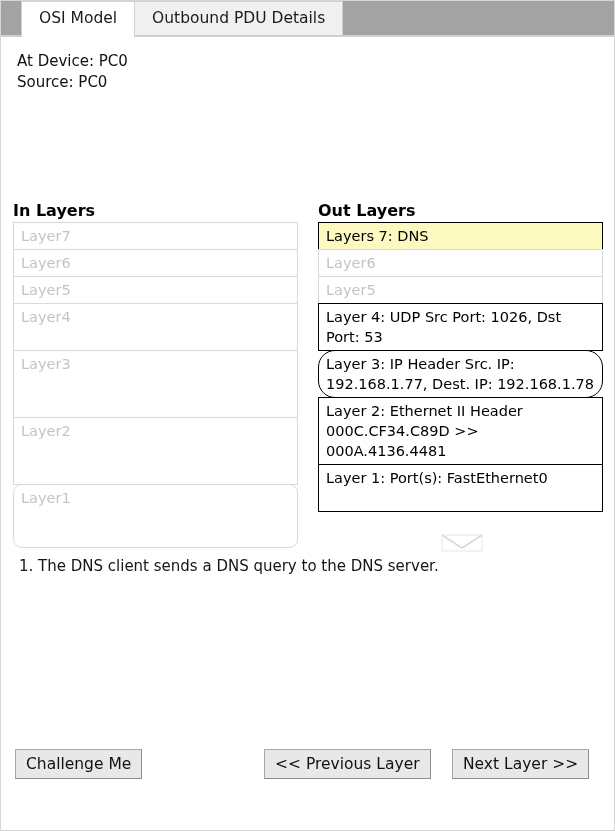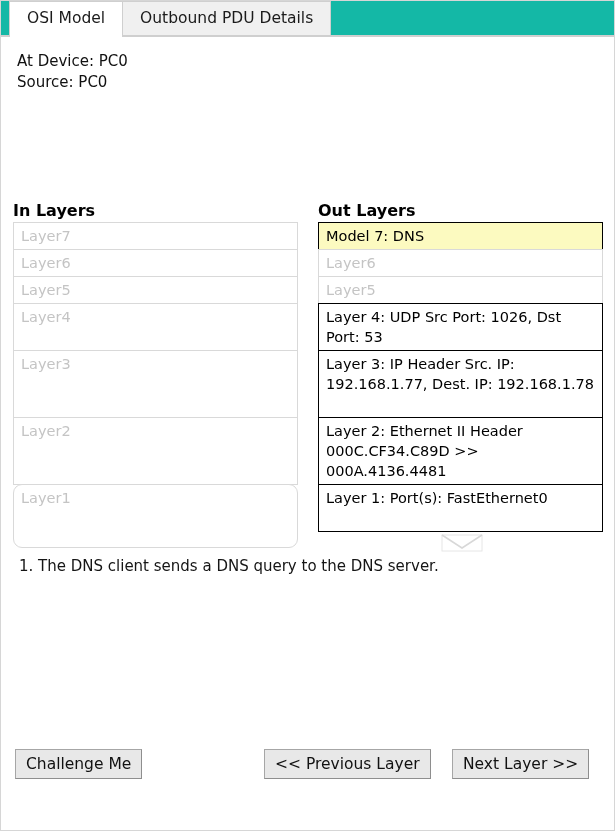--- a/index.html
+++ b/index.html
@@ -55,23 +55,23 @@
     font-weight: bold;
     line-height: 26px;
     text-align: center;
     font-family: "DejaVu Sans", "Liberation Sans", sans-serif;
   }
 
   
   #tabstrip {
     position: relative;
     height: 36px;
-    background: #14b8a6;
+    background: #a3a3a3;
     border-bottom: 1px solid #cfcfcf;
-    padding-left: 8px;
+    padding-left: 20px;
   }
   .tab {
     position: relative;
     display: inline-block;
     height: 35px;
     line-height: 33px;
     padding: 0 17px;
     font-size: 15.5px;
     color: #1b1b1b;
     vertical-align: top;
@@ -233,25 +233,25 @@
     <div class="layer-col" id="in-col">
         <div class="layer-box empty" style="height: 28px;"><span>Layer7</span></div>
         <div class="layer-box empty" style="height: 28px;"><span>Layer6</span></div>
         <div class="layer-box empty" style="height: 28px;"><span>Layer5</span></div>
         <div class="layer-box empty" style="height: 48px;"><span>Layer4</span></div>
         <div class="layer-box empty" style="height: 68px;"><span>Layer3</span></div>
         <div class="layer-box empty" style="height: 68px;"><span>Layer2</span></div>
         <div class="layer-box empty" style="height: 64px; border-radius: 9px;"><span>Layer1</span></div>
       </div>
     <div class="layer-col" id="out-col">
-        <div class="layer-box highlight" style="height: 28px;"><span>Model 7: DNS</span></div>
+        <div class="layer-box highlight" style="height: 28px;"><span>Layers 7: DNS</span></div>
         <div class="layer-box empty" style="height: 28px;"><span>Layer6</span></div>
         <div class="layer-box empty" style="height: 28px;"><span>Layer5</span></div>
         <div class="layer-box filled" style="height: 48px;"><span>Layer 4: UDP Src Port: 1026, Dst Port: 53</span></div>
-        <div class="layer-box filled" style="height: 68px;"><span>Layer 3: IP Header Src. IP: 192.168.1.77, Dest. IP: 192.168.1.78</span></div>
+        <div class="layer-box filled" style="height: 48px; border-radius: 17px;"><span>Layer 3: IP Header Src. IP: 192.168.1.77, Dest. IP: 192.168.1.78</span></div>
         <div class="layer-box filled" style="height: 68px;"><span>Layer 2: Ethernet II Header 000C.CF34.C89D &gt;&gt; 000A.4136.4481</span></div>
         <div class="layer-box filled" style="height: 48px;"><span>Layer 1: Port(s): FastEthernet0</span></div>
       </div>
 
     <svg id="envelope-icon" viewBox="0 0 42 18">
       <rect x="1" y="1" width="40" height="16" fill="#ffffff" stroke="#e6e6e6" stroke-width="1"></rect>
       <polyline points="1,1 21,14 41,1" fill="none" stroke="#d8d8d8" stroke-width="1.5"></polyline>
     </svg>
 
     <div id="description">1. The DNS client sends a DNS query to the DNS server.</div>

